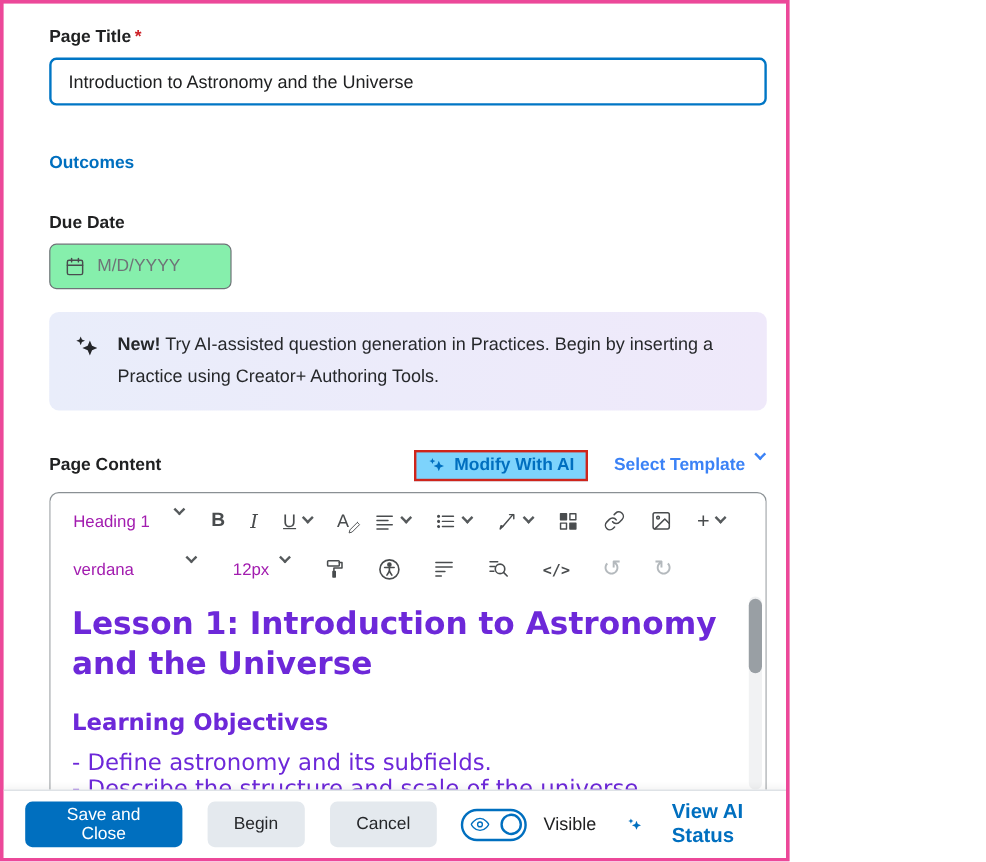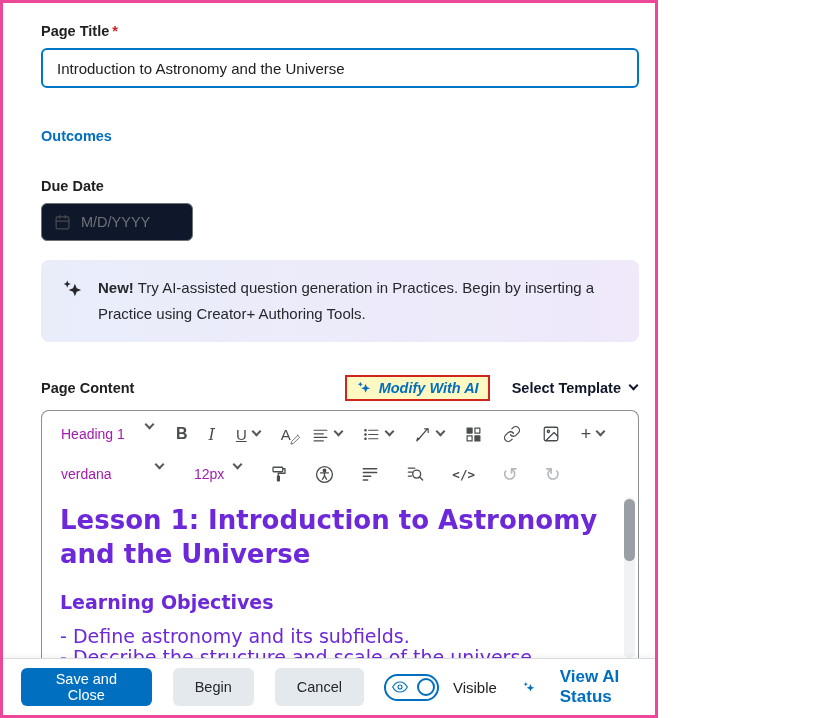--- a/index.html
+++ b/index.html
@@ -18,41 +18,41 @@
     margin-top: 9px; display: block; width: 100%; height: 40px;
     border: 2px solid #0076c5; border-radius: 6px; padding: 0 14px;
     font-size: 15px; color: #202122; font-family: inherit; outline: none; background: #fff;
   }
 
   .outcomes { margin-top: 40px; display: inline-block; color: #006fbf; font-weight: 600; font-size: 14.5px; cursor: pointer; }
 
   .duedate-label { margin-top: 33px; }
   .date-input {
     margin-top: 9px; width: 152px; height: 38px; border: 1px solid #6e7377;
-    border-radius: 6px; display: flex; align-items: center; gap: 10px; padding: 16px 12px; cursor: pointer; background:#0f172a;
+    border-radius: 6px; display: flex; align-items: center; gap: 10px; padding: 16px 12px; cursor: pointer; background:#86efac;
   }
   .date-ph { color: #6e7377; font-size: 14.5px; }
 
   .banner {
     margin-top: 19px; min-height: 82px; border-radius: 8px;
     background: linear-gradient(90deg, #e9edfa 0%, #efe9fa 100%);
     display: flex; align-items: flex-start; gap: 14px; padding: 15px 6px 15px 20px; justify-content: center;
   }
   .banner-icon { flex: none; margin-top: 3px; }
   .banner-text { font-size: 15px; line-height: 26px; color: #26282b; max-width: 705px; }
   .banner-text b { font-weight: 700; }
 
   .content-header { margin-top: 33px; display: flex; align-items: center; }
   .spacer { flex: 1; }
   .ai-box {
     display: flex; align-items: center; gap: 7px; border: 2px solid #cf251b;
-    padding: 3px 9px; color: #006fbf; font-weight: 600; font-size: 14.5px; cursor: pointer; background:#fef9c3;font-style:italic;
+    padding: 3px 9px; color: #006fbf; font-weight: 600; font-size: 14.5px; cursor: pointer; background:#7dd3fc;
   }
   .select-template {
-    display: flex; align-items: center; gap: 9px; color: #0f172a; font-weight: 600;
+    display: flex; gap: 9px; color: #3b82f6; font-weight: 600;
     font-size: 14.5px; margin-left: 22px; margin-right: 2px; cursor: pointer;
   }
 
   .chev {
     width: 7px; height: 7px; border-right: 2px solid currentColor; border-bottom: 2px solid currentColor;
     transform: rotate(45deg); display: inline-block; margin-top: -5px; flex: none;
   }
   .chev-gray { color: #565a5c; }
 
   .editor {

